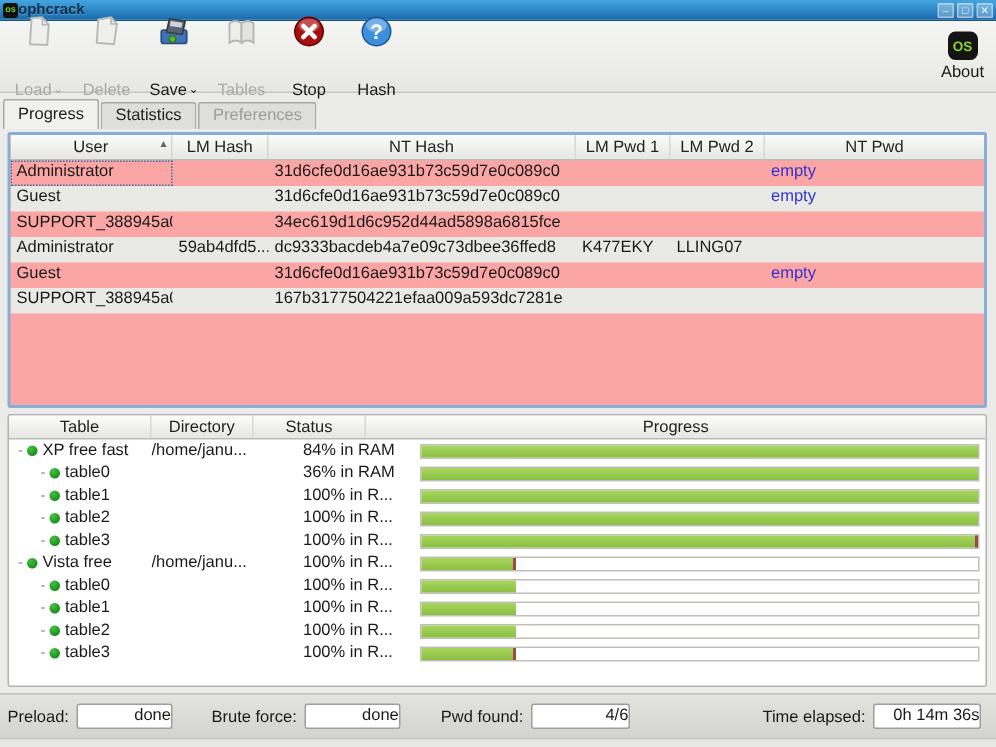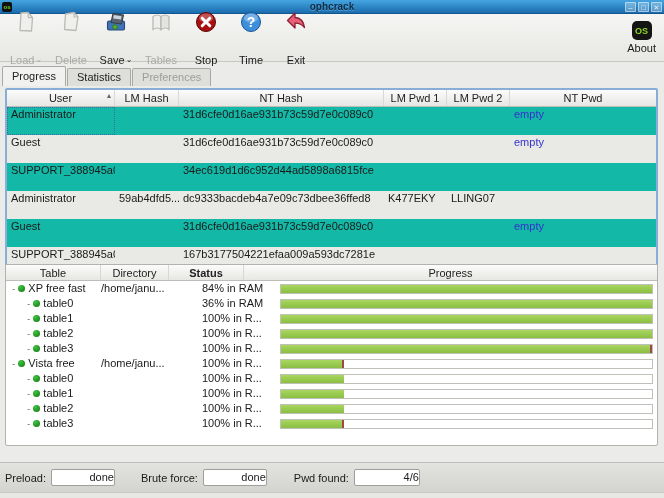--- a/index.html
+++ b/index.html
@@ -6,21 +6,21 @@
   .screen{position:relative;width:664px;height:498px;overflow:hidden;
           font-family:"Liberation Sans",sans-serif;font-size:11px;color:#1a1a1a;
           background:#ebebe9;outline:1px solid #a0a09c;}
 
   
   .titlebar{position:absolute;left:0;top:0;right:0;height:14px;
             background:linear-gradient(#45a5e0,#1a6cae);border-bottom:1px solid #14568c;
             display:flex;align-items:center;padding:0 2px;box-sizing:border-box;}
   .tb-logo{width:10px;height:10px;border-radius:2px;background:#111;color:#7ad220;
            font-size:6px;font-weight:bold;display:flex;align-items:center;justify-content:center;flex:none;}
-  .tb-title{position:absolute;left:0;right:0;text-align:center;font-size:10px;font-weight:bold;color:#0b2d47;
+  .tb-title{position:absolute;left:12px;right:0;text-align:left;font-size:10px;font-weight:bold;color:#0b2d47;
             text-shadow:0 1px 0 rgba(255,255,255,.25);}
   .tb-controls{margin-left:auto;display:flex;gap:2px;position:relative;}
   .tb-btn{width:11px;height:10px;background:rgba(255,255,255,.28);border:1px solid rgba(255,255,255,.45);
           border-radius:1px;color:#eaf5fd;font-size:7px;line-height:9px;text-align:center;box-sizing:border-box;}
 
   
   .toolbar{position:absolute;left:0;top:14px;right:0;height:48px;
            background:linear-gradient(#f5f5f3,#e7e7e4);border-bottom:1px solid #c6c6c2;
            display:flex;align-items:center;padding-left:6px;gap:5px;box-sizing:border-box;}
   .tbtn{display:flex;flex-direction:column;align-items:center;justify-content:center;width:40px;gap:1px;}
@@ -32,41 +32,41 @@
                font-size:9px;font-weight:bold;display:flex;align-items:center;justify-content:center;}
 
   
   .tabstrip{position:absolute;left:0;top:62px;right:0;height:24px;display:flex;align-items:flex-end;padding-left:2px;}
   .tab{height:17px;line-height:16px;padding:0 9px;background:#dededa;border:1px solid #a8a8a4;border-bottom:none;
        border-radius:2px 2px 0 0;margin-right:1px;color:#222;}
   .tab.active{background:#f1f1ef;height:19px;line-height:18px;font-weight:normal;}
   .tab.disabled{color:#9d9d99;}
 
   
-  .hash-frame{position:absolute;left:5px;top:88px;width:653px;height:184px;background:#14b8a6;
+  .hash-frame{position:absolute;left:5px;top:88px;width:653px;height:184px;background:#fca5a5;
               border:2px solid #88aed6;border-radius:2px;box-sizing:border-box;overflow:hidden;}
   .thead{display:flex;height:17px;background:linear-gradient(#fcfcfb,#e6e6e3);
          border-bottom:1px solid #bcbcb8;box-sizing:border-box;color:#222;}
   .hcell{display:flex;align-items:center;justify-content:center;height:100%;box-sizing:border-box;
          border-right:1px solid #d8d8d4;position:relative;white-space:nowrap;}
   .hcell:last-child{border-right:none;}
   .sort-ind{position:absolute;right:3px;top:1px;font-size:8px;color:#666;}
   .c-user{width:108px;} .c-lm{width:64px;} .c-nt{width:205px;}
   .c-p1{width:63px;} .c-p2{width:63px;} .c-np{flex:1;}
-  .hrow{display:flex;height:28px;line-height:14px;}
+  .hrow{display:flex;height:17px;line-height:14px;}
   .hrow:nth-child(even){background:#e9e9e6;}
   .hrow>div{box-sizing:border-box;padding-left:4px;white-space:nowrap;overflow:hidden;}
   .sel{outline:1px dotted #3b6ea5;outline-offset:-1px;}
   .empty-val{color:#3333cc;}
 
   
-  .tree-frame{position:absolute;left:5px;top:264px;width:653px;height:182px;background:#fff;
+  .tree-frame{position:absolute;left:5px;top:276px;width:653px;height:182px;background:#fff;
               border:1px solid #b2b2ae;border-radius:2px;box-sizing:border-box;overflow:hidden;}
   .tree-frame .thead{height:16px;}
-  .t-table{width:95px;} .t-dir{width:68px;} .t-stat{width:75px;font-weight:bold;} .t-prog{flex:1;}
+  .t-table{width:95px;} .t-dir{width:68px;} .t-stat{width:75px;} .t-prog{flex:1;}
   .trow{display:flex;height:15px;align-items:center;line-height:15px;}
   .tname{width:95px;display:flex;align-items:center;gap:3px;box-sizing:border-box;
          padding-left:6px;white-space:nowrap;overflow:hidden;flex:none;}
   .tname.lvl1{padding-left:21px;}
   .dash{color:#8a8a86;font-size:10px;line-height:10px;}
   .dot{width:7px;height:7px;border-radius:50%;flex:none;
        background:radial-gradient(circle at 35% 30%,#3ec43e,#117611);}
   .tdir{width:68px;box-sizing:border-box;white-space:nowrap;overflow:hidden;flex:none;}
   .tstat{width:75px;box-sizing:border-box;white-space:nowrap;overflow:hidden;flex:none;margin-left:33px;}
   .tprog{flex:1;box-sizing:border-box;padding:0 4px 0 3px;}
@@ -169,34 +169,24 @@
 
     <div class="tbtn">
       <span>
         <svg width="24" height="24" viewBox="0 0 24 24">
           <circle cx="12" cy="12" r="9.5" fill="#3d8fdc" stroke="#1c5494" stroke-width="1"></circle>
           <ellipse cx="12" cy="8" rx="7" ry="4.5" fill="rgba(255,255,255,0.30)"></ellipse>
           <text x="12" y="17" text-anchor="middle" font-size="14" font-weight="bold" fill="#ffffff" font-family="Liberation Sans, sans-serif">?</text>
         </svg>
       </span>
       <span class="lbl">
-          <span>Time</span>
-        </span>
-    </div>
-
-    <div class="tbtn">
-      <span>
-        <svg width="24" height="24" viewBox="0 0 24 24">
-          <path d="M3.5 10.5 L11 3 L11 7.5 C16 7.8 19.5 11 20.5 17.5 C17.2 13.6 14.5 13 11 13.2 L11 18 Z" fill="#e85f78" stroke="#8c1f33" stroke-width="1.3" stroke-linejoin="round"></path>
-        </svg>
-      </span>
-      <span class="lbl">
-          <span>Exit</span>
-        </span>
-    </div>
+          <span>Hash</span>
+        </span>
+    </div>
+
 
     <div class="about-btn">
       <div class="about-badge">OS</div>
       <span>About</span>
     </div>
   </div>
 
   <div class="tabstrip">
     <div class="tab active">Progress</div>
     <div class="tab">Statistics</div>
@@ -426,16 +416,20 @@
       <span class="sfield f1">done</span>
     </div>
     <div class="sgroup g2">
       <span>Brute force:</span>
       <span class="sfield f2">done</span>
     </div>
     <div class="sgroup g3">
       <span>Pwd found:</span>
       <span class="sfield f3">4/6</span>
     </div>
+    <div class="sgroup g4">
+      <span>Time elapsed:</span>
+      <span class="sfield f4">0h 14m 36s</span>
+    </div>
   </div>
 
   <div class="bottomstrip"></div>
 </div>
 
 </body></html>

